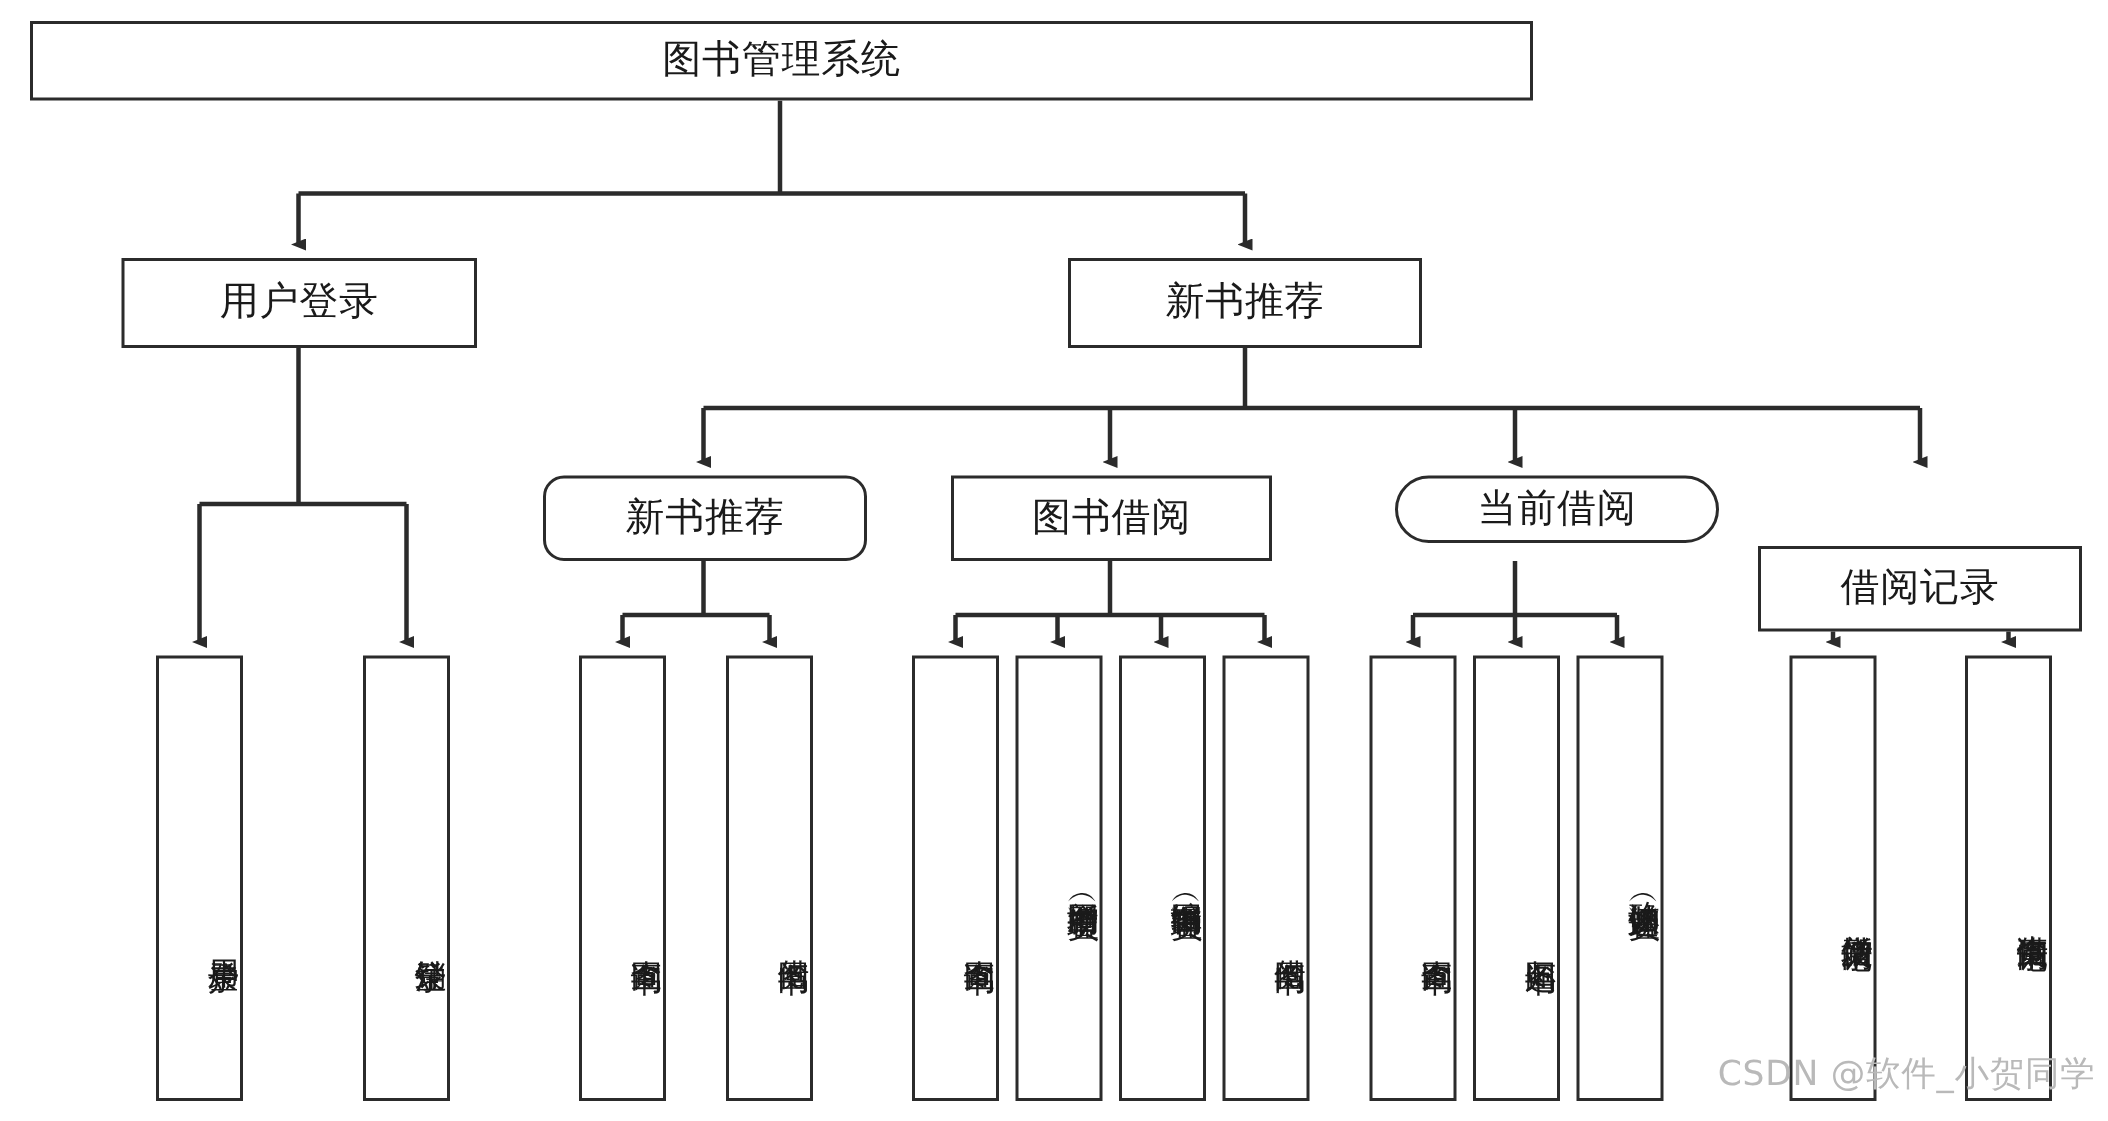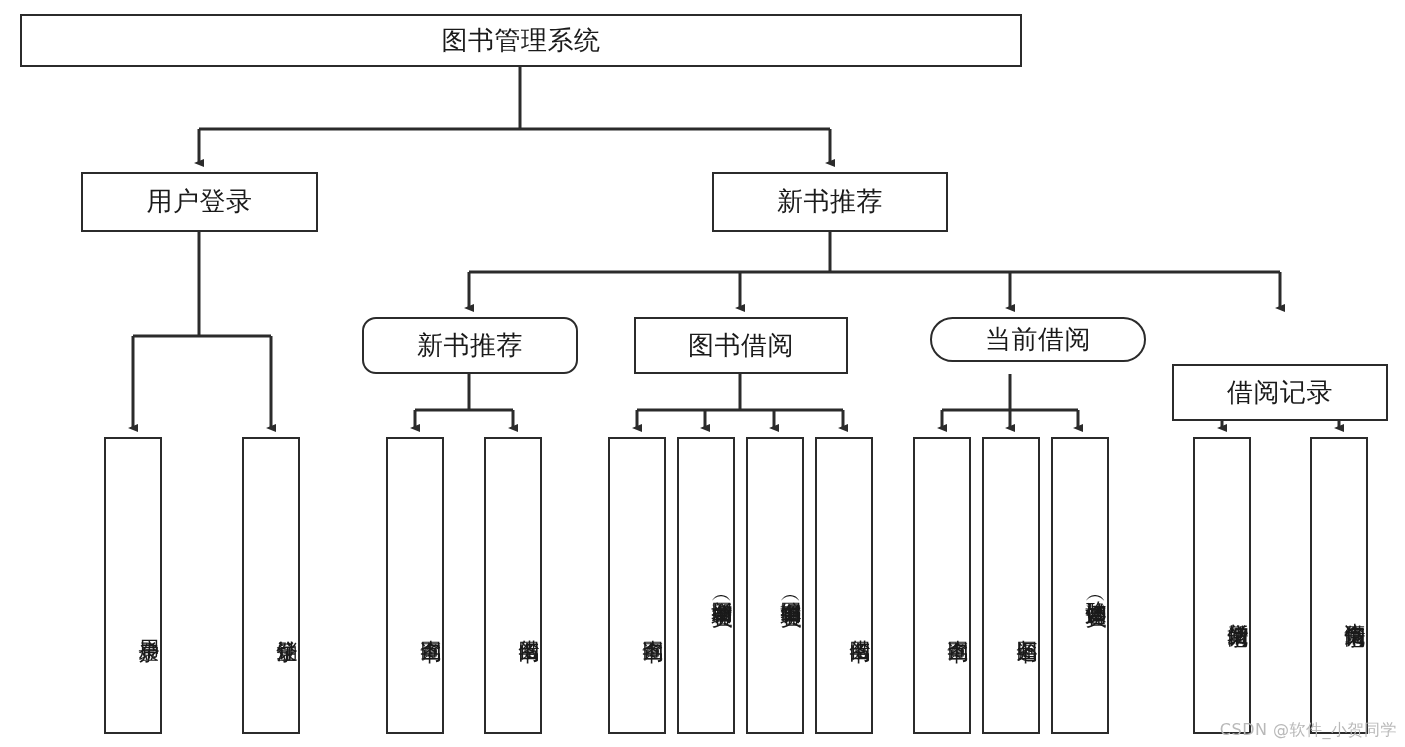--- a/index.html
+++ b/index.html
@@ -52,22 +52,22 @@
     padding-top: 4px;
   }
   .node.vert .vtext {
     writing-mode: vertical-rl;
     text-orientation: upright;
     white-space: nowrap;
   }
   #watermark {
     position: absolute;
     right: 8px;
-    bottom: 6px;
-    font-size: 16px;
+    bottom: 16px;
+    font-size: 23px;
     color: #b9b9b9;
     letter-spacing: 0.5px;
     white-space: nowrap;
     font-family: "DejaVu Sans", "Liberation Sans", sans-serif;
     margin-left: 20px;
   }
 </style>
 </head>
 <body>
 

